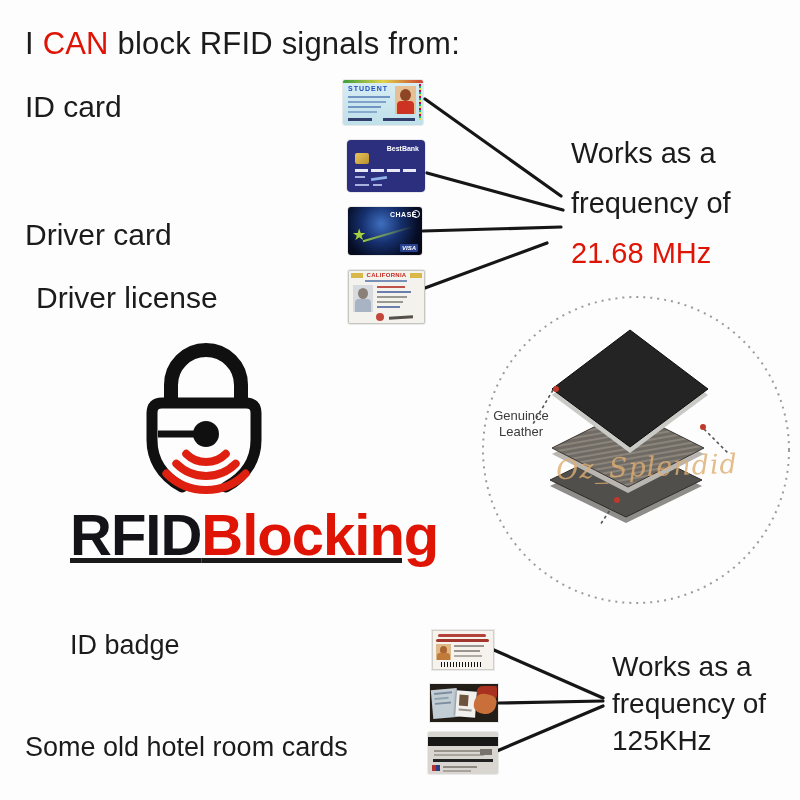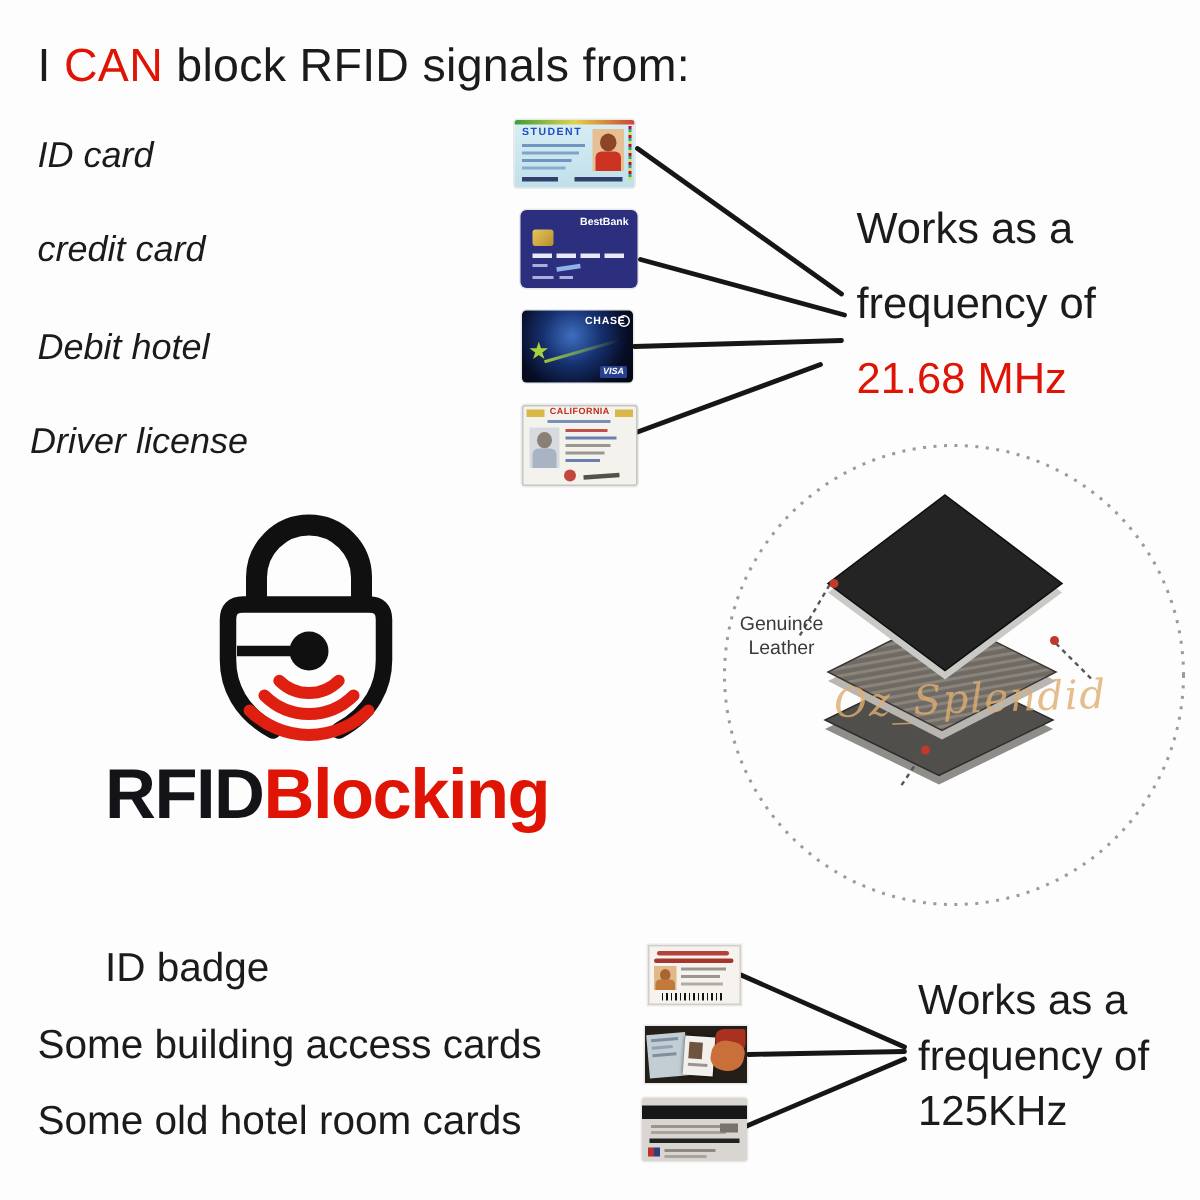--- a/index.html
+++ b/index.html
@@ -4,28 +4,28 @@
 <style>
   :root{ --red:#e01405; --ink:#1b1b1b; }
   html,body{margin:0;padding:0;background:#ffffff;}
   .canvas{position:relative;width:800px;height:800px;background:#fdfdfd;overflow:hidden;
           font-family:"Liberation Sans","DejaVu Sans",sans-serif;color:var(--ink);}
   .abs{position:absolute;}
   .txt{white-space:nowrap;color:var(--ink);}
   .red{color:var(--red);}
   .h1{font-size:31px;letter-spacing:0.2px;}
   .h2{font-size:27px;}
-  .li{font-size:24px;font-style:italic;}
+  .li{font-size:30px;}
   .li2{font-size:27px;}
   .freq{font-size:29px;line-height:50px;}
   .freq2{font-size:28px;line-height:37px;}
   .layer-label{font-size:13px;line-height:1.2;color:#3a3a3a;text-align:center;}
   .watermark{font-family:"DejaVu Serif","Liberation Serif",serif;font-style:italic;
              font-size:27px;color:#dfae72;opacity:.8;letter-spacing:1px;}
-  .logo-text{font-size:47px;font-weight:700;letter-spacing:-1px;white-space:nowrap;}
+  .logo-text{font-size:58px;font-weight:700;letter-spacing:-1px;white-space:nowrap;text-decoration:underline;}
   .card{position:absolute;box-shadow:0 0 0 1px rgba(0,0,0,.08);overflow:hidden;}
   .bar{position:absolute;}
   svg{display:block;}
 </style>
 </head>
 <body>
 
 <div class="canvas">
 
   <svg class="abs" style="left:0;top:0;" width="800" height="800" viewBox="0 0 800 800">
@@ -72,23 +72,22 @@
         <circle cx="617" cy="500" r="3"></circle>
       </g>
     </g>
   </svg>
 
   <div class="abs txt h1" style="left:25px;top:26px;">
     <span>I </span><span class="red">CAN</span><span> block RFID signals from:</span>
   </div>
 
   <div class="abs txt li" style="left:25px;top:90px;">ID card</div>
-  <div class="abs txt li" style="left:25px;top:153px;">credit card</div>
-  <div class="abs txt li" style="left:25px;top:218px;">Debit hotel</div>
-  <div class="abs txt li" style="left:20px;top:281px;text-align:right;">Driver license</div>
+  <div class="abs txt li" style="left:25px;top:218px;">Driver card</div>
+  <div class="abs txt li" style="left:36px;top:281px;text-align:right;">Driver license</div>
 
   <div class="abs txt freq" style="left:571px;top:128px;">
     <div>Works as a</div>
     <div>frequency of</div>
     <div class="red">21.68 MHz</div>
   </div>
 
   <div class="card" style="left:343px;top:80px;width:80px;height:45px;background:linear-gradient(180deg,#d9edf4,#bfe0ea);border-radius:2px;">
     <div class="bar" style="left:0;top:0;width:80px;height:3px;background:linear-gradient(90deg,#3a9d3a,#e0d34a,#cc4433);"></div>
     <div class="bar" style="left:5px;top:5px;font-size:7px;font-weight:bold;color:#1d4fc0;letter-spacing:1px;">STUDENT</div>
@@ -159,21 +158,20 @@
     <div class="abs logo-text" style="left:0;top:166px;width:280px;text-align:center;">
       <span style="color:#141418;">RFID</span><span class="red">Blocking</span>
     </div>
   </div>
 
   <div class="abs layer-label" style="left:484px;top:408px;width:74px;">Genuince Leather</div>
   <div class="abs watermark" style="left:556px;top:451px;transform:rotate(-2deg);">Oz_Splendid</div>
 
 
   <div class="abs txt li2" style="left:25px;top:630px;margin-left:45px;">ID badge</div>
-  <div class="abs txt li2" style="left:25px;top:681px;">Some building access cards</div>
   <div class="abs txt li2" style="left:25px;top:732px;">Some old hotel room cards</div>
 
   <div class="abs txt freq2" style="left:612px;top:648px;">
     <div>Works as a</div>
     <div>frequency of</div>
     <div>125KHz</div>
   </div>
 
   <div class="card" style="left:432px;top:630px;width:60px;height:38px;background:#f6f3ee;border:1px solid #d2cec8;">
     <div class="bar" style="left:5px;top:3px;width:48px;height:3px;background:#b3433a;border-radius:2px;"></div>

